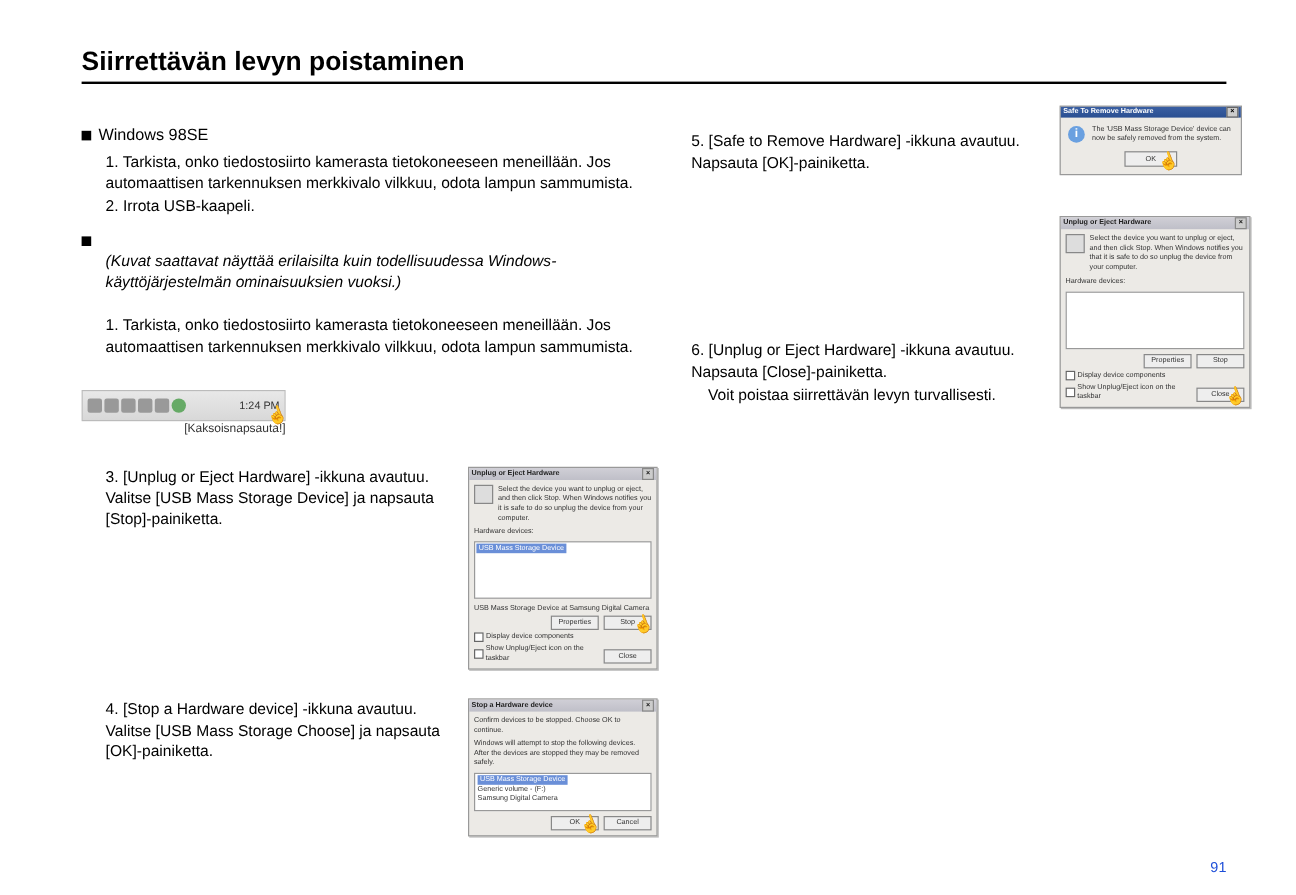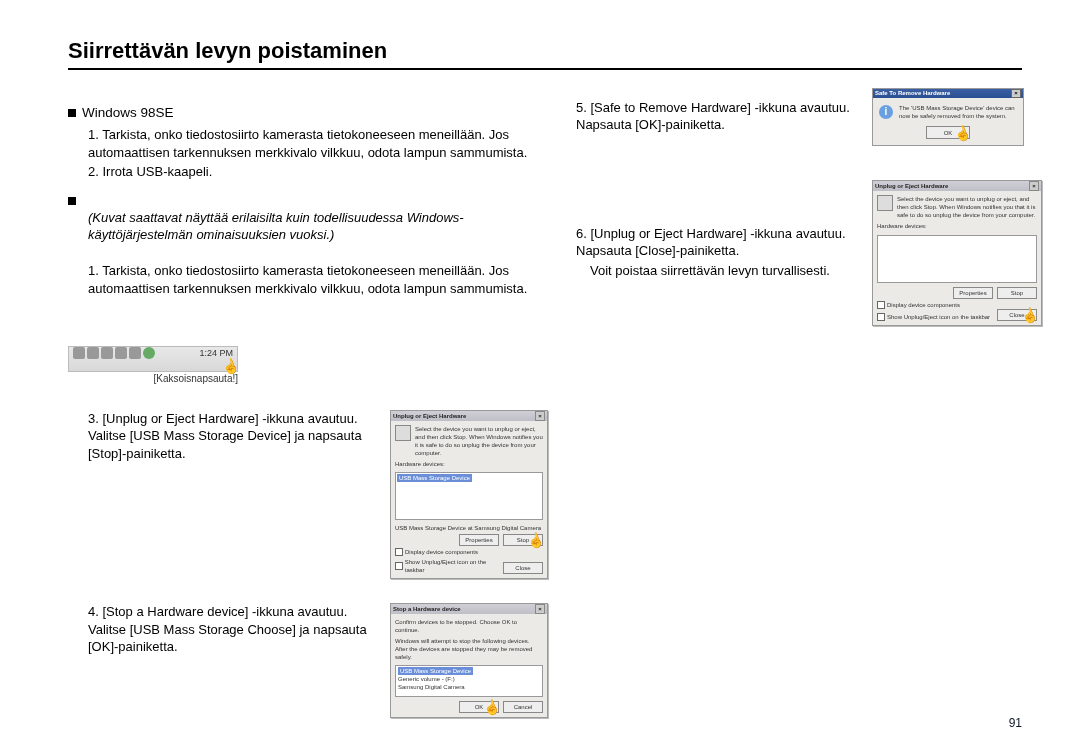--- a/index.html
+++ b/index.html
@@ -56,23 +56,23 @@
     padding-left: 20px;
     margin-bottom: 6px;
   }
   .block {
     margin-bottom: 14px;
   }
   .thumb-tray {
     width: 160px; height: 24px;
     background: linear-gradient(#e8e8e8,#d8d8d8);
     border: 1px solid #bbb;
-    display: flex; justify-content: space-between;
+    display: flex; align-items: center; justify-content: space-between;
     padding: 0 4px;
-    font-size: 9px; color: #333; margin-top: 21px;
+    font-size: 9px; color: #333;
   }
   .tray-icons { display:flex; gap:2px; }
   .tray-icons span { width:12px; height:12px; background:#999; border-radius:2px; }
   .tray-icons span.ok { background:#6a6; border-radius:50%; }
   .tray-caption { font-size:10px; color:#333; text-align:right; margin-top:0; }
   .dialog {
     width: 170px;
     background: #eceae6;
     border: 1px solid #999;
     font-size: 6px;
@@ -109,30 +109,30 @@
     transform: rotate(-20deg);
   }
   .row-step {
     display: flex;
     align-items: flex-start;
     gap: 22px;
   }
   .row-step .txt { flex: 0 0 300px; }
   .row-step-right {
     display: flex;
-    align-items: center;
-    gap: 20px;
+    align-items: flex-end;
+    gap: 31px;
   }
   .row-step-right .txt { flex: 0 0 280px; }
   .page-no {
     position: absolute;
     bottom: 16px;
     right: 58px;
     font-size: 12px;
-    color: #0f172a;
+    color: #1d4ed8;
   }
   .small-dialog {
     width: 150px;
     background:#eceae6;
     border:1px solid #999;
     font-size:6px;color:#333;
   }
   .small-dialog .titlebar{background:linear-gradient(#3a5fa2,#2a4f92);color:#fff;height:9px;display:flex;justify-content:space-between;align-items:center;padding:0 2px;font-size:6px;font-weight:bold;}
   .small-dialog .titlebar .x{width:8px;height:7px;background:#ccc;border:1px solid #666;color:#000;display:flex;align-items:center;justify-content:center;}
   .small-dialog .body{padding:6px;}

